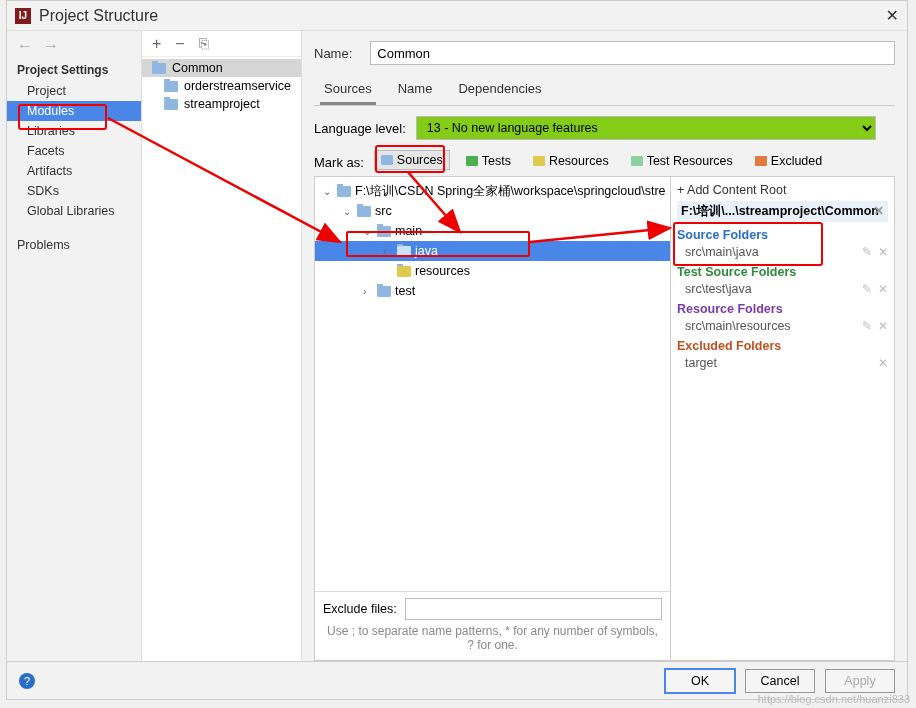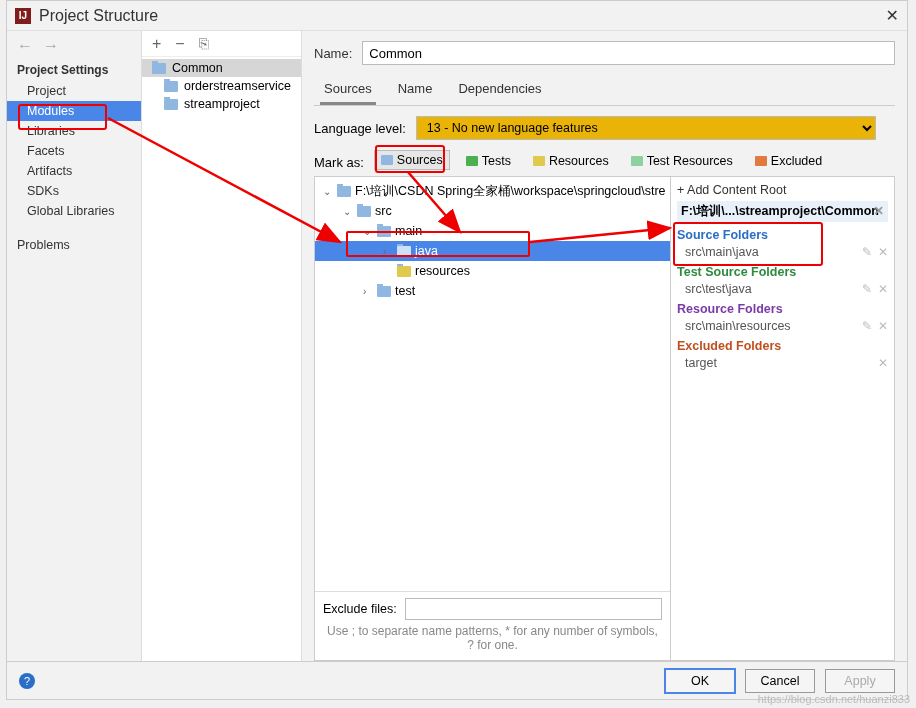--- a/index.html
+++ b/index.html
@@ -18,28 +18,28 @@
 .modules-box { position: absolute; left: 18px; top: 104px; width: 89px; height: 26px; border: 2px solid #e00; border-radius: 3px; pointer-events: none; }
 .mid-panel { width: 160px; background: #fff; border-right: 1px solid #ddd; display: flex; flex-direction: column; }
 .mid-toolbar { height: 26px; display: flex; align-items: center; gap: 14px; padding-left: 10px; color: #666; font-size: 16px; border-bottom: 1px solid #eee; }
 .module-list { flex:1; padding-top: 2px; }
 .mod-item { font-size: 12.5px; padding: 2px 4px 2px 10px; display: flex; align-items: center; gap: 6px; cursor: pointer; }
 .mod-item.sel { background: #d6d6d6; }
 .mod-item.child { padding-left: 22px; }
 .folder-ic { width: 14px; height: 11px; background: #8fb7e0; border-radius: 1px; display:inline-block; position:relative; }
 .folder-ic::before { content:''; position:absolute; top:-2px; left:0; width:6px; height:2px; background:#8fb7e0; }
 .right-panel { flex: 1; background: #f2f2f2; display: flex; flex-direction: column; padding: 10px 12px 0; }
-.name-row { display: flex; align-items: center; gap: 10px; margin-bottom: 12px; }
+.name-row { display: flex; align-items: center; gap: 18px; margin-bottom: 12px; }
 .name-row label { font-size: 13px; color: #333; }
 .name-row input { flex:1; height: 24px; border: 1px solid #bbb; padding: 0 6px; font-size: 13px; background:#fff; }
 .tabs { display: flex; gap: 18px; font-size: 13px; border-bottom: 1px solid #ccc; padding-left: 6px; }
 .tab { padding: 4px 4px 6px; cursor: pointer; color: #333; border-bottom: 3px solid transparent; }
 .tab.active { border-bottom-color: #888; }
 .lang-row { display: flex; align-items: center; gap: 10px; margin: 10px 0; font-size: 13px; }
-.lang-row select { flex:1; height: 24px; border: 1px solid #bbb; background: #eab308; padding: 0 6px; font-size: 12.5px; max-width: 460px; }
+.lang-row select { flex:1; height: 24px; border: 1px solid #bbb; background: #84cc16; padding: 0 6px; font-size: 12.5px; max-width: 460px; }
 .mark-row { display: flex; align-items: flex-end; gap: 10px; font-size: 13px; margin-bottom: 6px; flex-wrap: wrap; }
 .mark-btn { display: inline-flex; align-items: center; gap: 4px; padding: 2px 6px; font-size: 12.5px; cursor: pointer; }
 .mark-btn.sources { border:1px solid #bbb; background: #e6e6e6; }
 .mark-ic { width: 12px; height: 10px; display:inline-block; border-radius:1px; }
 .ic-src { background:#8fb7e0; }
 .ic-tst { background:#4caf50; }
 .ic-res { background:#e0c94d; }
 .ic-tres { background:#8fd19e; }
 .ic-exc { background:#e07a3f; }
 .sources-box { position:absolute; left:375px; top:145px; width:70px; height:28px; border:2px solid #e00; border-radius:3px; pointer-events:none; }

